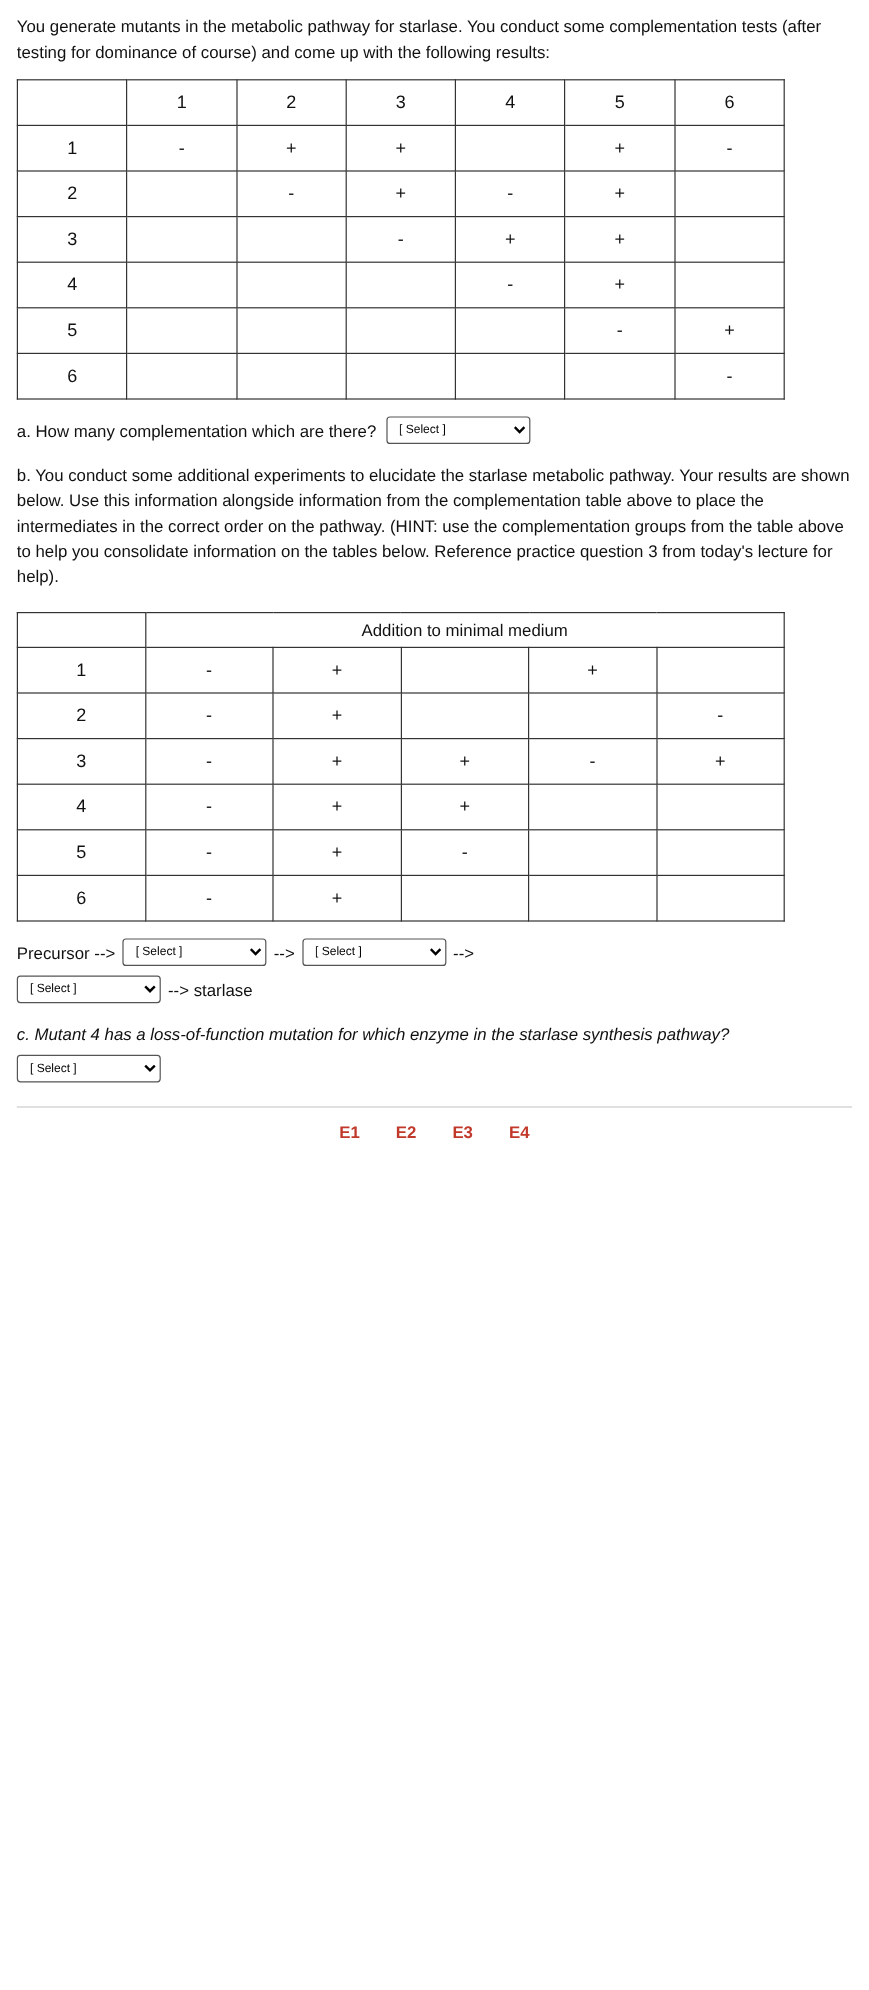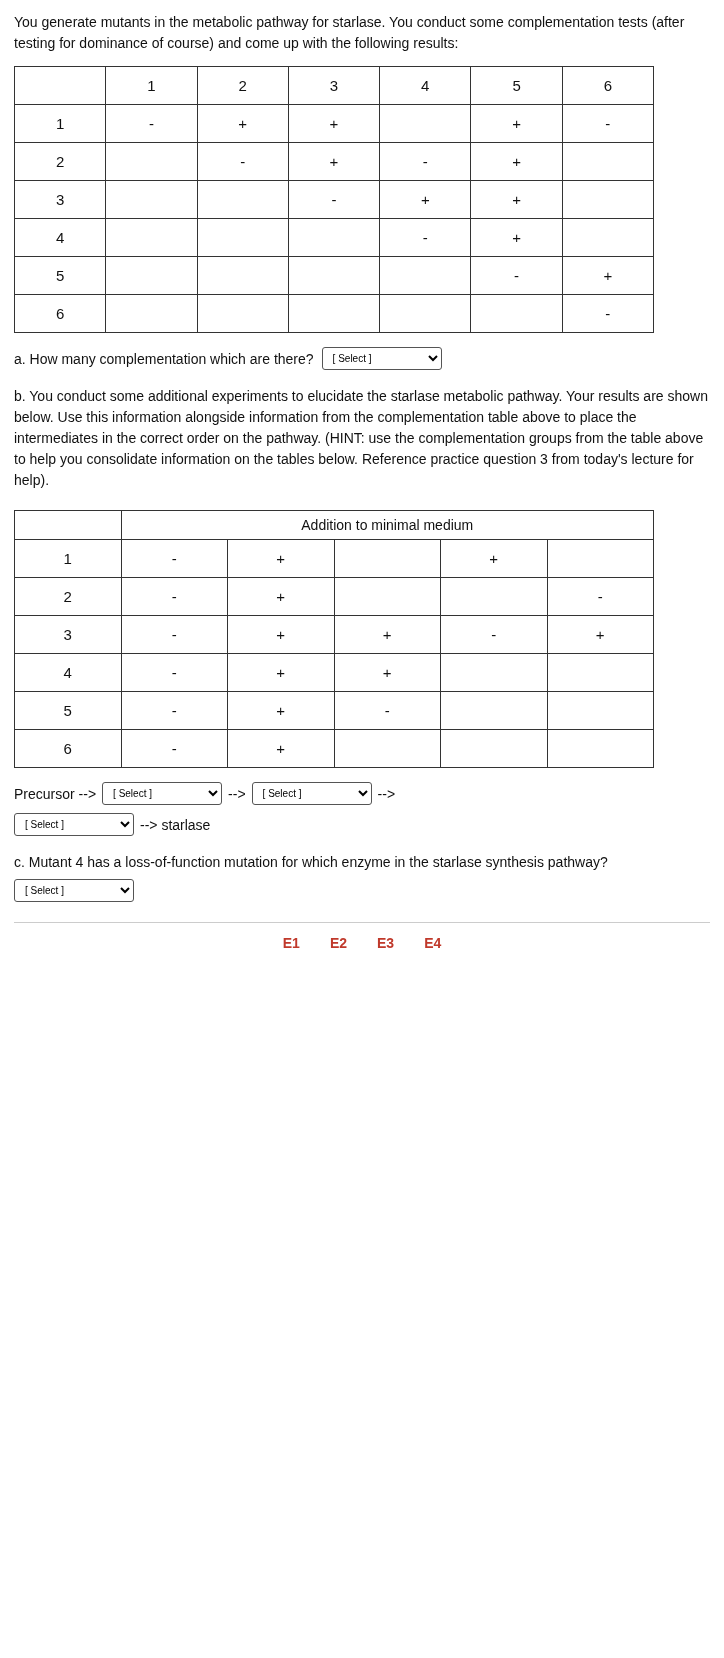--- a/index.html
+++ b/index.html
@@ -34,20 +34,21 @@
     }
     .section-label {
       margin-bottom: 19px;
       margin-top: 16px;
       line-height: 1.5;
     }
     .question-block {
       margin-top: 16px;
       margin-bottom: 6px;
       line-height: 1.5;
+      font-style: italic;
     }
     .inline-select-row {
       display: flex;
       align-items: center;
       gap: 6px;
       margin-bottom: 8px;
       flex-wrap: wrap;
     }
     .inline-select-row span {
       font-size: 14px;

